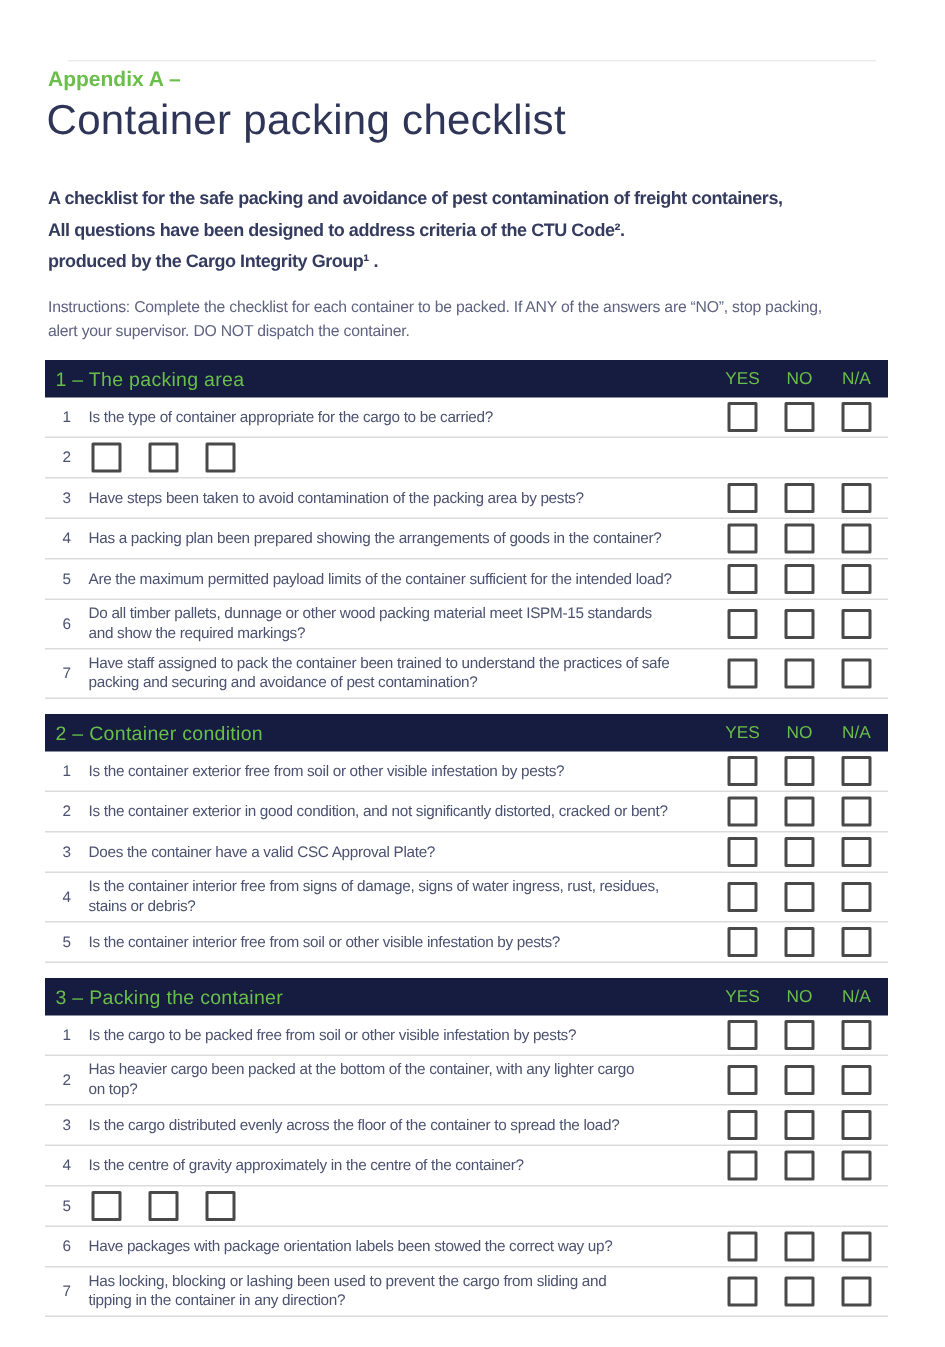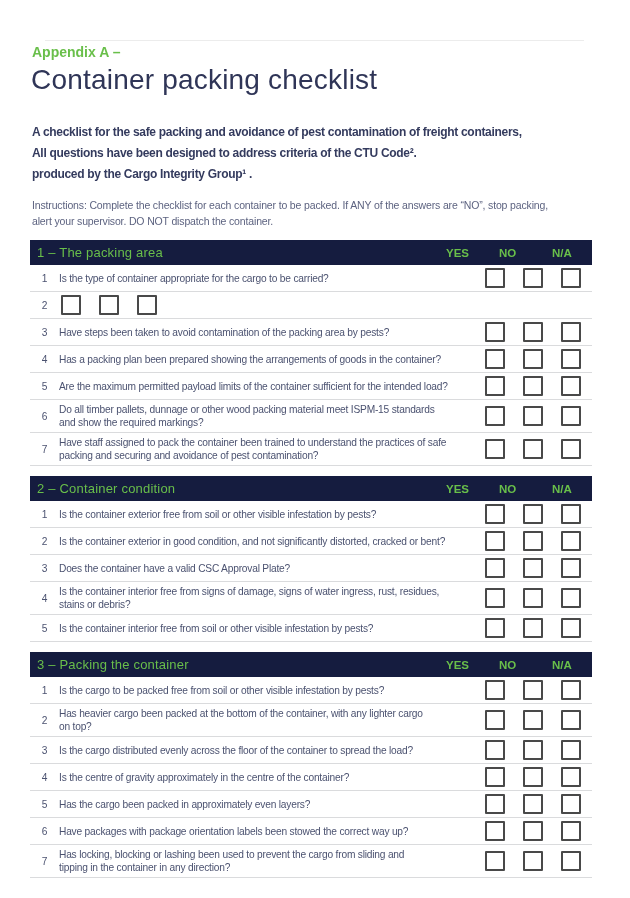--- a/index.html
+++ b/index.html
@@ -22,21 +22,21 @@
   .content{position:absolute;top:44px;left:30px;width:562px;}
   .appendix{color:var(--accent-green);font-weight:bold;font-size:14px;line-height:16px;padding-left:2px;}
   .page-title{color:var(--heading-text);font-size:28px;line-height:32px;font-weight:400;letter-spacing:.2px;padding-left:1px;margin-top:4px;}
   .intro{margin-top:26px;padding-left:2px;font-size:12px;font-weight:bold;letter-spacing:-0.3px;color:var(--intro-text);line-height:21px;}
   .instructions{margin-top:13px;padding-left:2px;font-size:10.5px;letter-spacing:-0.15px;color:var(--muted-text);line-height:15.5px;white-space:pre-line;}
   .sections{margin-top:11px;}
   .section{margin-top:10px;}
   .bar{background:var(--navy-bar);height:25px;display:flex;align-items:center;padding-left:7px;}
   .bar-title{flex:1;color:var(--accent-green);font-weight:normal;font-size:13px;letter-spacing:.2px;}
   .col-labels{display:flex;flex-shrink:0;margin-right:2px;}
-  .col-label{width:38px;color:var(--accent-green);font-weight:bold;font-size:11.5px;margin-left:15px;}
+  .col-label{width:38px;text-align:center;color:var(--accent-green);font-weight:normal;font-size:11.5px;}
   .row{display:flex;align-items:center;border-bottom:1px solid var(--separator);min-height:26px;box-sizing:border-box;padding:3px 0;}
   .num{flex:none;width:15px;margin-left:7px;text-align:center;font-size:10.2px;color:var(--body-text);}
   .q{flex:1;margin-left:7px;padding-right:6px;font-size:10.2px;letter-spacing:-0.2px;color:var(--body-text);line-height:13px;white-space:pre-line;}
   .cols{display:flex;flex-shrink:0;margin-right:2px;}
   .cell{width:38px;display:flex;justify-content:center;}
   .checkbox{width:16px;height:16px;background:#fff;border:2px solid var(--checkbox-border);border-radius:1px;}
   .footer{position:absolute;top:904px;left:30px;right:44px;border-top:1px solid var(--rule);
     display:flex;align-items:baseline;padding-top:8px;}
   .footer-left{flex:none;width:193px;margin-left:17px;font-size:10.5px;font-weight:bold;color:var(--heading-text);letter-spacing:-0.1px;}
   .footer-center{flex:1;font-size:10.5px;font-style:italic;color:var(--body-text);letter-spacing:-0.1px;}
@@ -336,21 +336,20 @@
                 <span class="cell">
                   <span class="checkbox"></span>
                 </span>
                 <span class="cell">
                   <span class="checkbox"></span>
                 </span>
               </span>
             </div>
             <div class="row">
               <span class="num">5</span>
-              <span class="q">Has the cargo been packed in approximately even layers?</span>
               <span class="cols">
                 <span class="cell">
                   <span class="checkbox"></span>
                 </span>
                 <span class="cell">
                   <span class="checkbox"></span>
                 </span>
                 <span class="cell">
                   <span class="checkbox"></span>
                 </span>

